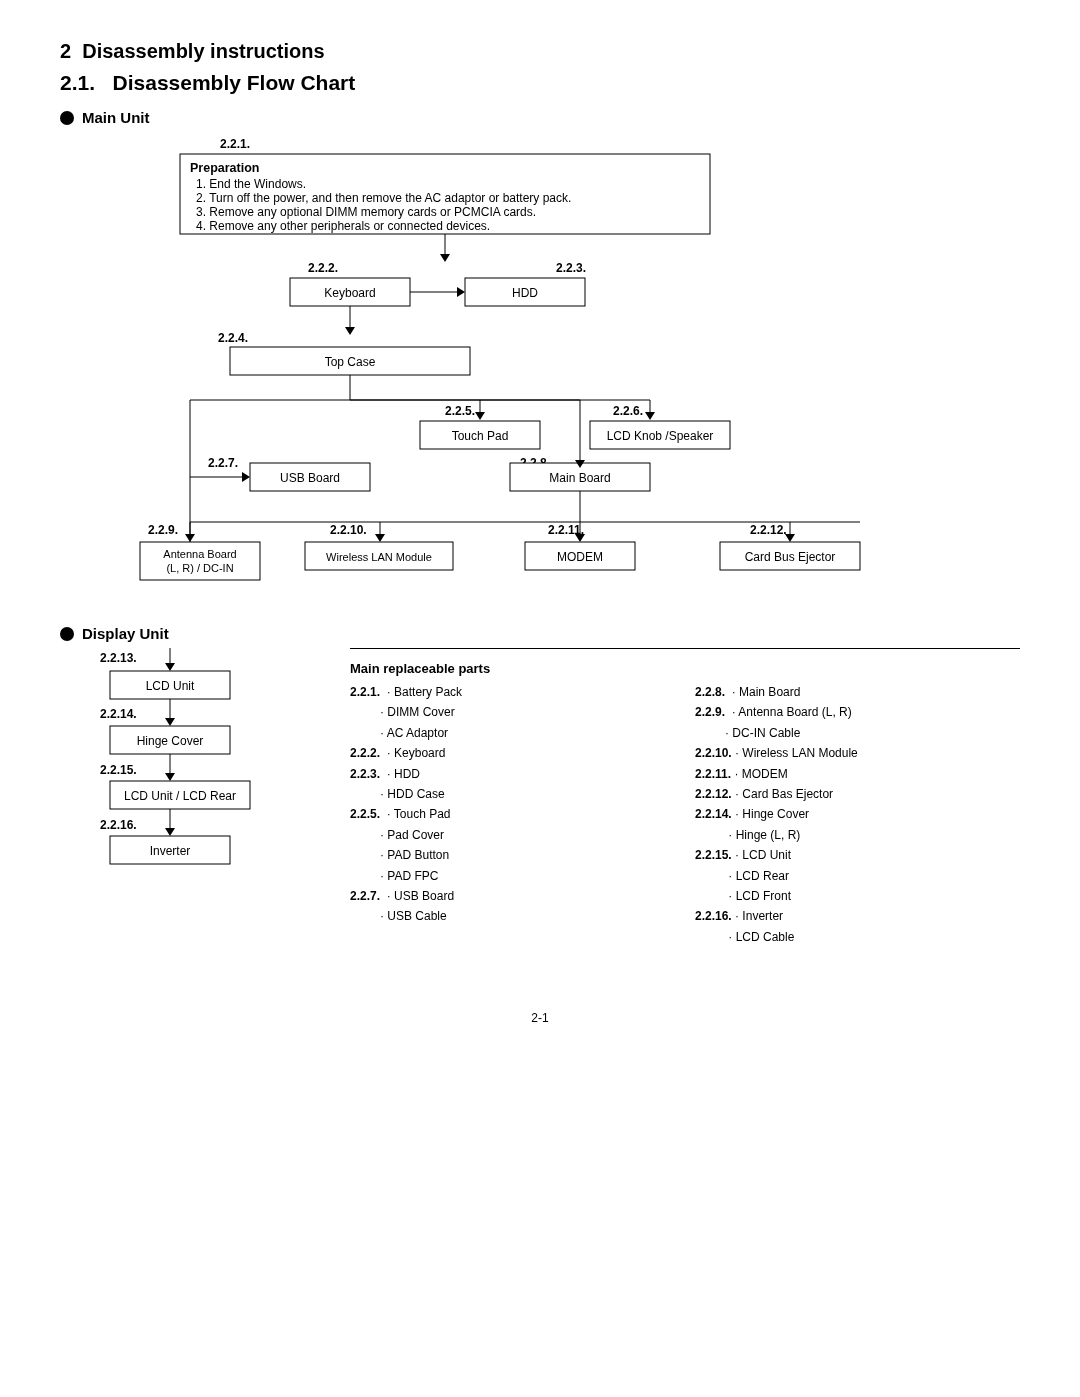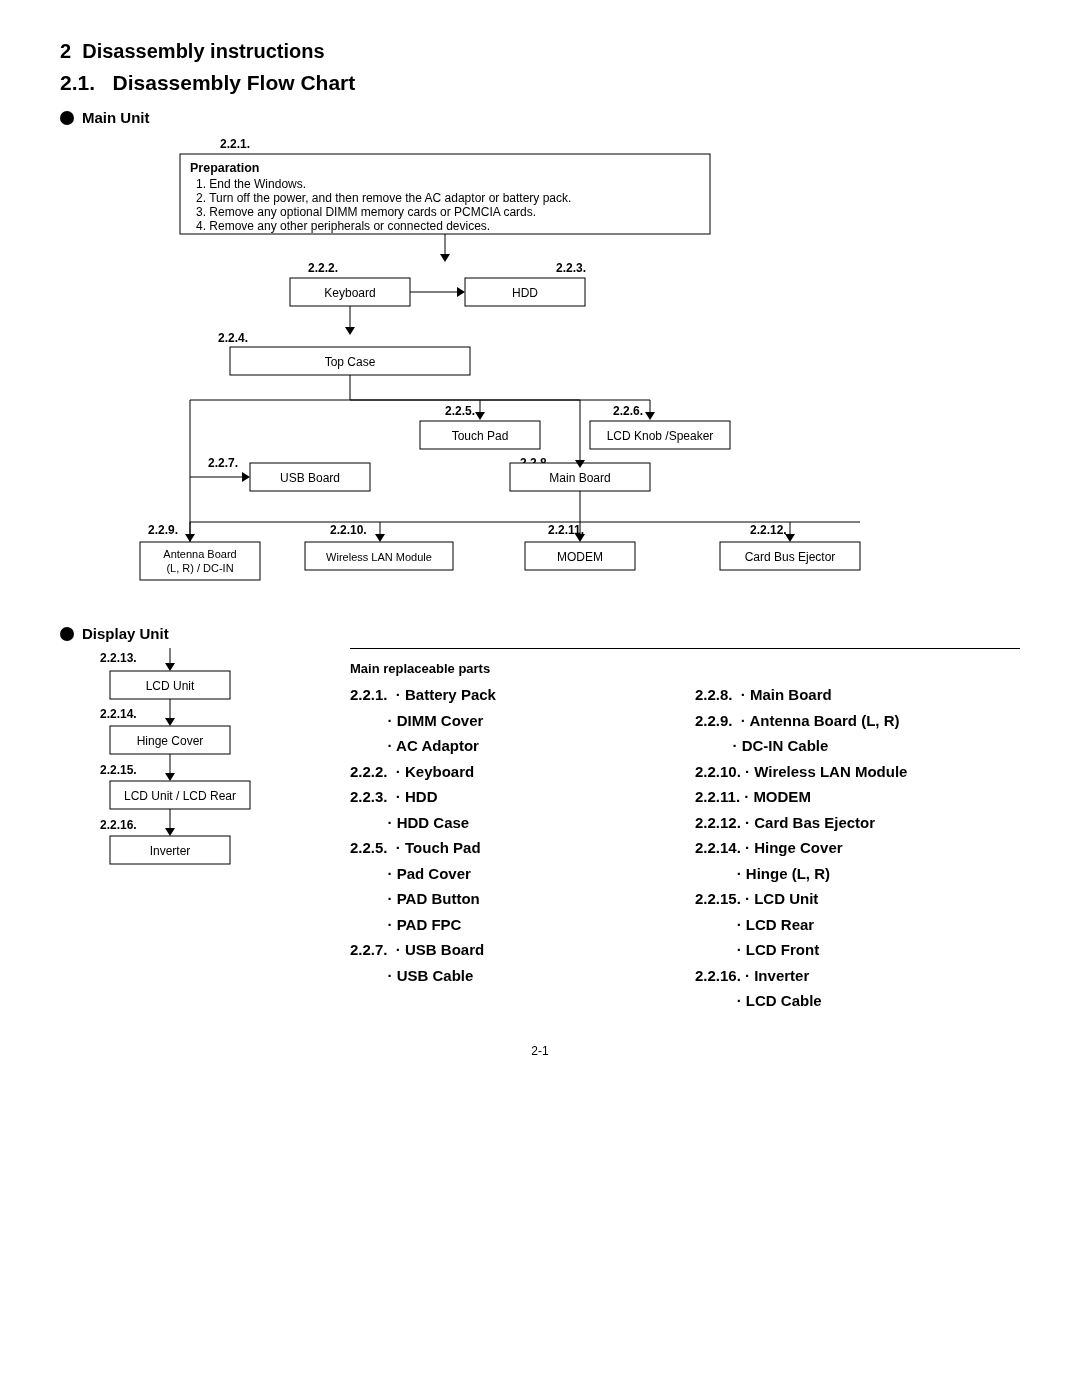--- a/index.html
+++ b/index.html
@@ -217,21 +217,21 @@
         <line x1="80" y1="161" x2="80" y2="183" stroke="black" stroke-width="1"></line>
         <polygon points="75,180 85,180 80,188" fill="black"></polygon>
         <rect x="20" y="188" width="120" height="28" fill="white" stroke="black" stroke-width="1"></rect>
         <text x="80" y="207" font-size="12" text-anchor="middle">Inverter</text>
       </svg>
     </div>
 
     <div style="flex:1;">
       <div style="border-top: 1px solid #000; padding-top: 12px;">
         <div class="replaceable-title">Main replaceable parts</div>
-        <div style="display: flex; gap: 20px; font-size: 15px; line-height: 1.7; font-weight: bold;">
+        <div style="display: flex; gap: 20px; font-size: 12px; line-height: 1.7;">
 
           <div style="flex:1;">
             <div><strong>2.2.1.</strong>&nbsp;&nbsp;· Battery Pack<br>&nbsp;&nbsp;&nbsp;&nbsp;&nbsp;&nbsp;&nbsp;&nbsp;&nbsp;· DIMM Cover<br>&nbsp;&nbsp;&nbsp;&nbsp;&nbsp;&nbsp;&nbsp;&nbsp;&nbsp;· AC Adaptor</div>
             <div><strong>2.2.2.</strong>&nbsp;&nbsp;· Keyboard</div>
             <div><strong>2.2.3.</strong>&nbsp;&nbsp;· HDD<br>&nbsp;&nbsp;&nbsp;&nbsp;&nbsp;&nbsp;&nbsp;&nbsp;&nbsp;· HDD Case</div>
             <div><strong>2.2.5.</strong>&nbsp;&nbsp;· Touch Pad<br>&nbsp;&nbsp;&nbsp;&nbsp;&nbsp;&nbsp;&nbsp;&nbsp;&nbsp;· Pad Cover<br>&nbsp;&nbsp;&nbsp;&nbsp;&nbsp;&nbsp;&nbsp;&nbsp;&nbsp;· PAD Button<br>&nbsp;&nbsp;&nbsp;&nbsp;&nbsp;&nbsp;&nbsp;&nbsp;&nbsp;· PAD FPC</div>
             <div><strong>2.2.7.</strong>&nbsp;&nbsp;· USB Board<br>&nbsp;&nbsp;&nbsp;&nbsp;&nbsp;&nbsp;&nbsp;&nbsp;&nbsp;· USB Cable</div>
           </div>
 
           <div style="flex:1;">

